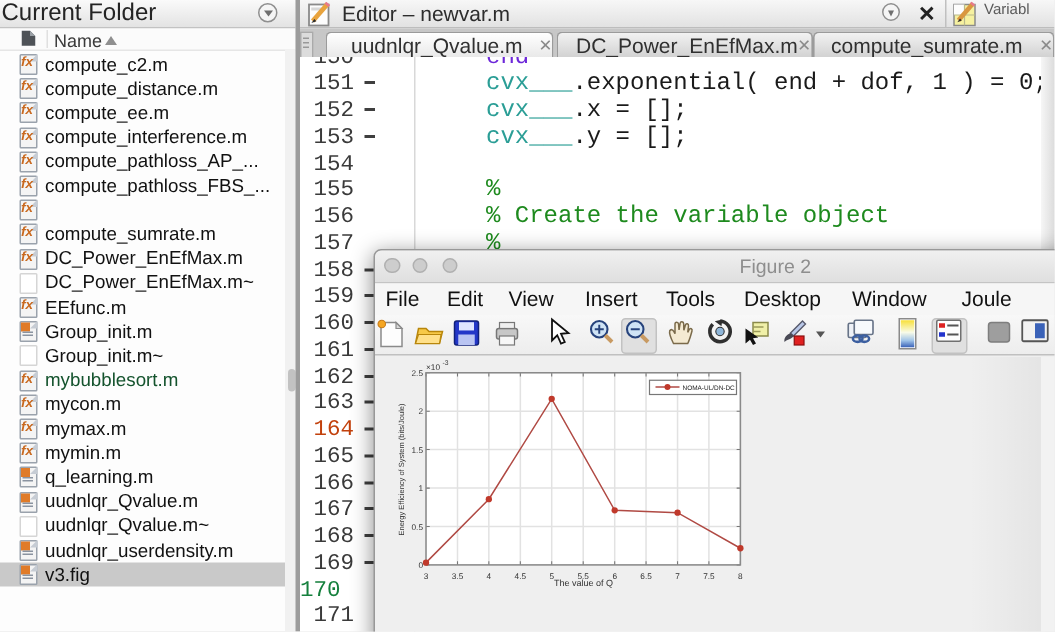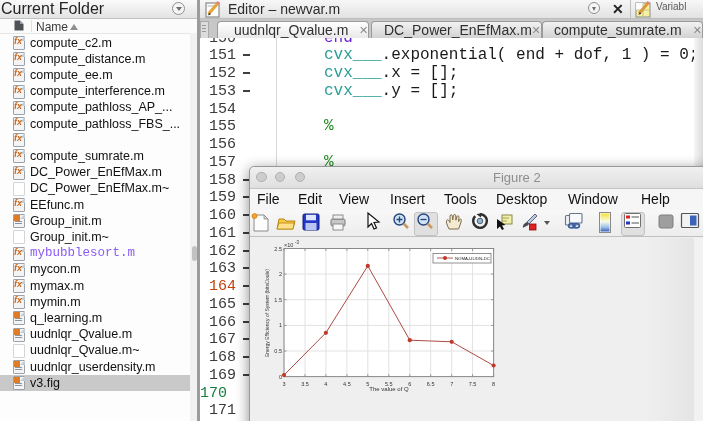--- a/index.html
+++ b/index.html
@@ -69,21 +69,21 @@
     <div class="abs" style="left:20px;top:214.2px;width:0;height:0;border-left:5px solid transparent;border-bottom:5px solid #c6ccd4;"></div>
     <div class="abs" style="left:14px;top:215.2px;width:6px;height:6px;background:#e07b28;"></div>
     <div class="abs" style="left:15px;top:221.2px;width:7px;height:1px;background:#8a93a0;"></div>
     <div class="abs" style="left:15px;top:223.2px;width:7px;height:1px;background:#8a93a0;"></div>
 <div class="abs" style="left:30px;top:213.7px;font-size:12.5px;color:#111;white-space:pre;">Group_init.m</div>
 <div class="abs" style="left:13px;top:230.39999999999998px;width:10px;height:12px;background:#fff;border:1px solid #d5d5d5;border-radius:1px;"></div>
 <div class="abs" style="left:30px;top:229.9px;font-size:12.5px;color:#111;white-space:pre;">Group_init.m~</div>
 <div class="abs" style="left:13px;top:246.6px;width:10px;height:12px;background:#f4f4f4;border:1px solid #9aa2ac;border-radius:1px;"></div>
     <div class="abs" style="left:20px;top:246.6px;width:0;height:0;border-left:5px solid transparent;border-bottom:5px solid #c6ccd4;"></div>
     <div class="abs" style="left:14px;top:247.6px;font-size:9px;font-style:italic;font-weight:bold;color:#c9691f;line-height:9px;">fx</div>
-<div class="abs" style="left:30px;top:246.1px;font-size:12.5px;color:#8b5cf6;white-space:pre;font-family:Liberation Mono, monospace;">mybubblesort.m</div>
+<div class="abs" style="left:30px;top:246.1px;font-size:12.5px;color:#14532d;white-space:pre;">mybubblesort.m</div>
 <div class="abs" style="left:13px;top:262.79999999999995px;width:10px;height:12px;background:#f4f4f4;border:1px solid #9aa2ac;border-radius:1px;"></div>
     <div class="abs" style="left:20px;top:262.79999999999995px;width:0;height:0;border-left:5px solid transparent;border-bottom:5px solid #c6ccd4;"></div>
     <div class="abs" style="left:14px;top:263.79999999999995px;font-size:9px;font-style:italic;font-weight:bold;color:#c9691f;line-height:9px;">fx</div>
 <div class="abs" style="left:30px;top:262.3px;font-size:12.5px;color:#111;white-space:pre;">mycon.m</div>
 <div class="abs" style="left:13px;top:279.0px;width:10px;height:12px;background:#f4f4f4;border:1px solid #9aa2ac;border-radius:1px;"></div>
     <div class="abs" style="left:20px;top:279.0px;width:0;height:0;border-left:5px solid transparent;border-bottom:5px solid #c6ccd4;"></div>
     <div class="abs" style="left:14px;top:280.0px;font-size:9px;font-style:italic;font-weight:bold;color:#c9691f;line-height:9px;">fx</div>
 <div class="abs" style="left:30px;top:278.5px;font-size:12.5px;color:#111;white-space:pre;">mymax.m</div>
 <div class="abs" style="left:13px;top:295.2px;width:10px;height:12px;background:#f4f4f4;border:1px solid #9aa2ac;border-radius:1px;"></div>
     <div class="abs" style="left:20px;top:295.2px;width:0;height:0;border-left:5px solid transparent;border-bottom:5px solid #c6ccd4;"></div>
@@ -200,20 +200,21 @@
 <div class="abs" style="left:43px;top:264.9px;width:7px;height:2px;background:#3f3f3f;"></div>
 <div class="abs" style="left:43px;top:282.6px;width:7px;height:2px;background:#3f3f3f;"></div>
 <div class="abs" style="left:43px;top:300.4px;width:7px;height:2px;background:#3f3f3f;"></div>
 <div class="abs" style="left:43px;top:318.1px;width:7px;height:2px;background:#3f3f3f;"></div>
 <div class="abs" style="left:43px;top:335.9px;width:7px;height:2px;background:#3f3f3f;"></div>
 <div class="abs mono" style="left:124px;top:-9.4px;font-size:16px;letter-spacing:0px;white-space:pre;"><span style="color:#6d28d9">end</span></div>
 <div class="abs mono" style="left:124px;top:8.4px;font-size:16px;letter-spacing:0px;white-space:pre;"><span style="color:#2b9e96">cvx___</span><span style="color:#1a1a1a">.exponential( end + dof, 1 ) = 0;</span></div>
 <div class="abs mono" style="left:124px;top:26.1px;font-size:16px;letter-spacing:0px;white-space:pre;"><span style="color:#2b9e96">cvx___</span><span style="color:#1a1a1a">.x = [];</span></div>
 <div class="abs mono" style="left:124px;top:43.9px;font-size:16px;letter-spacing:0px;white-space:pre;"><span style="color:#2b9e96">cvx___</span><span style="color:#1a1a1a">.y = [];</span></div>
 <div class="abs mono" style="left:124px;top:79.4px;font-size:16px;letter-spacing:0px;white-space:pre;"><span style="color:#1e8a1e">%</span></div>
+<div class="abs mono" style="left:124px;top:97.2px;font-size:16px;letter-spacing:0px;white-space:pre;"><span style="color:#1e8a1e">% Create the variable object</span></div>
 <div class="abs mono" style="left:124px;top:114.9px;font-size:16px;letter-spacing:0px;white-space:pre;"><span style="color:#1e8a1e">%</span></div>
   </div>
   <div class="abs" style="left:76px;top:38px;width:1px;height:383px;background:#d8d8d8;"></div>
   <div class="abs" style="left:494px;top:38px;width:9px;height:383px;background:linear-gradient(90deg,#f6f6f6,#dcdcdc);"></div>
 </div>
 
 <div class="abs" style="left:249px;top:166px;width:470px;height:270px;
      background:#efefef;border:1px solid #989898;border-radius:5px 5px 0 0;
      box-shadow:0 3px 14px rgba(0,0,0,0.45);box-sizing:border-box;">
   <div class="abs" style="left:0;top:0;width:468px;height:21px;background:linear-gradient(#f0f0f0,#dfdfdf);border-radius:5px 5px 0 0;border-bottom:1px solid #c4c4c4;"></div>
@@ -222,21 +223,21 @@
   <div class="abs" style="left:44.6px;top:4.5px;width:10.5px;height:10.5px;border-radius:50%;background:#cdcdcd;border:1px solid #b0b0b0;box-sizing:border-box;"></div>
   <div class="abs" style="left:243px;top:3px;font-size:13px;color:#8e8e8e;">Figure 2</div>
   <div class="abs" style="left:0;top:22px;width:468px;height:21px;background:#f6f6f6;"></div>
   <div class="abs" style="left:7px;top:24px;font-size:14px;color:#111;">File</div>
 <div class="abs" style="left:48px;top:24px;font-size:14px;color:#111;">Edit</div>
 <div class="abs" style="left:89px;top:24px;font-size:14px;color:#111;">View</div>
 <div class="abs" style="left:140px;top:24px;font-size:14px;color:#111;">Insert</div>
 <div class="abs" style="left:194px;top:24px;font-size:14px;color:#111;">Tools</div>
 <div class="abs" style="left:246px;top:24px;font-size:14px;color:#111;">Desktop</div>
 <div class="abs" style="left:318px;top:24px;font-size:14px;color:#111;">Window</div>
-<div class="abs" style="left:391px;top:24px;font-size:14px;color:#111;">Help</div>
+<div class="abs" style="left:391px;top:24px;font-size:14px;color:#111;">Joule</div>
   <div class="abs" style="left:0;top:43px;width:468px;height:27px;background:linear-gradient(#f8f8f8,#ededed);border-bottom:1px solid #c0c0c0;box-sizing:border-box;"></div>
   <div class="abs" style="left:164px;top:44.5px;width:22px;height:22px;background:#e0e0e0;border:1px solid #c2c2c2;border-radius:3px;"></div>
 <div class="abs" style="left:371px;top:44.5px;width:22px;height:22px;background:#e0e0e0;border:1px solid #c2c2c2;border-radius:3px;"></div>
 
 <svg class="abs" style="left:0;top:41.5px;" width="468" height="28" viewBox="0 0 468 28">
 
   <g transform="translate(3,5)">
     <path d="M1 1 L11 1 L15 5 L15 17 L1 17 Z" fill="#fdfdfd" stroke="#8a8a8a" stroke-width="1"></path>
     <path d="M11 1 L11 5 L15 5 Z" fill="#d8d8d8" stroke="#8a8a8a" stroke-width="0.8"></path>
     <circle cx="1.5" cy="2" r="2.5" fill="#f5a623" stroke="#c77b17" stroke-width="0.7"></circle>

